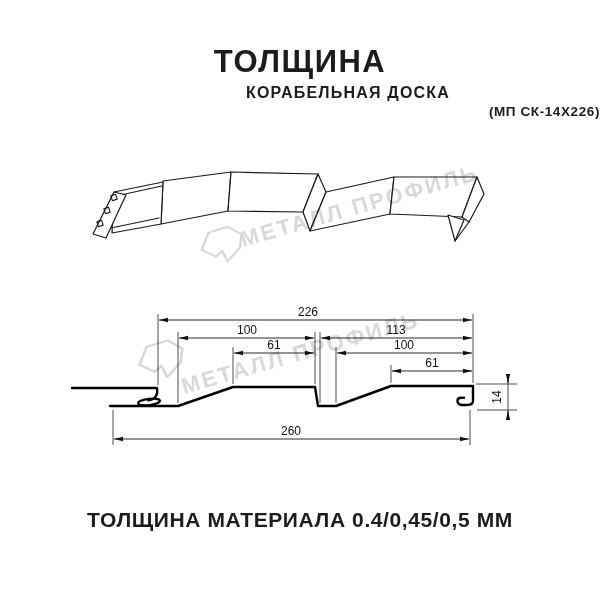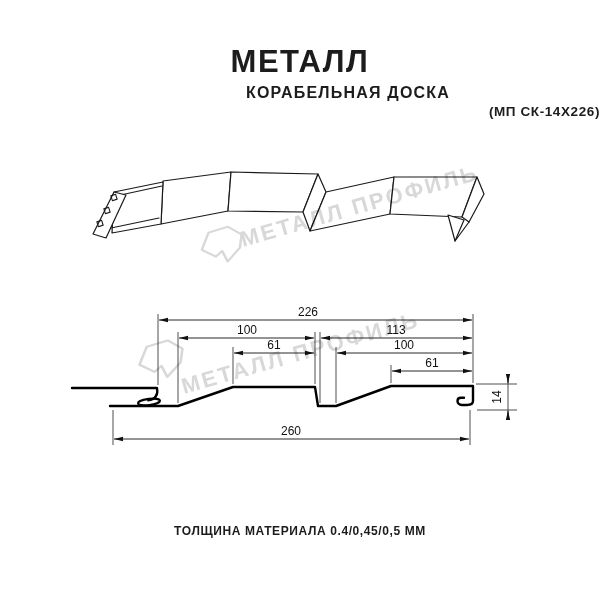--- a/index.html
+++ b/index.html
@@ -4,31 +4,31 @@
 <style>
   html,body{margin:0;padding:0;background:#fff;}
   #stage{
     position:relative;width:600px;height:600px;background:#ffffff;overflow:hidden;
     font-family:"Liberation Sans","DejaVu Sans",sans-serif;color:#1c1c1c;
   }
   .hdr{position:absolute;left:0;width:600px;text-align:center;}
   #title{top:44px;font-size:31px;font-weight:800;letter-spacing:1.5px;}
   #subtitle{top:84px;font-size:16px;font-weight:700;letter-spacing:1.2px;padding-left:48px;}
   #model{top:104px;font-size:13.5px;font-weight:700;letter-spacing:.6px;text-align:right;}
-  #thickness{top:524px;font-size:12px;font-weight:700;letter-spacing:.6px;}
+  #thickness{top:508px;font-size:21px;font-weight:700;letter-spacing:.6px;}
   svg{position:absolute;left:0;top:0;}
   .dimtxt{font-family:"Liberation Sans","DejaVu Sans",sans-serif;font-size:12px;fill:#111;}
   .wm-text{font-family:"Liberation Sans","DejaVu Sans",sans-serif;font-size:22px;font-weight:700;letter-spacing:2.5px;fill:#d8d8d8;}
 </style>
 </head>
 <body>
 
 <div id="stage">
 
-  <div class="hdr" id="title">МЕТАЛЛ</div>
+  <div class="hdr" id="title">ТОЛЩИНА</div>
   <div class="hdr" id="subtitle">КОРАБЕЛЬНАЯ ДОСКА</div>
   <div class="hdr" id="model">(МП СК-14Х226)</div>
 
   <svg width="600" height="600" viewBox="0 0 600 600">
     <defs>
       <marker id="aL" viewBox="0 0 10 6" refX="0" refY="3" markerWidth="10" markerHeight="6" orient="auto">
         <path d="M0,3 L10,0.6 L10,5.4 Z" fill="#111"></path>
       </marker>
       <marker id="aR" viewBox="0 0 10 6" refX="10" refY="3" markerWidth="10" markerHeight="6" orient="auto">
         <path d="M10,3 L0,0.6 L0,5.4 Z" fill="#111"></path>

